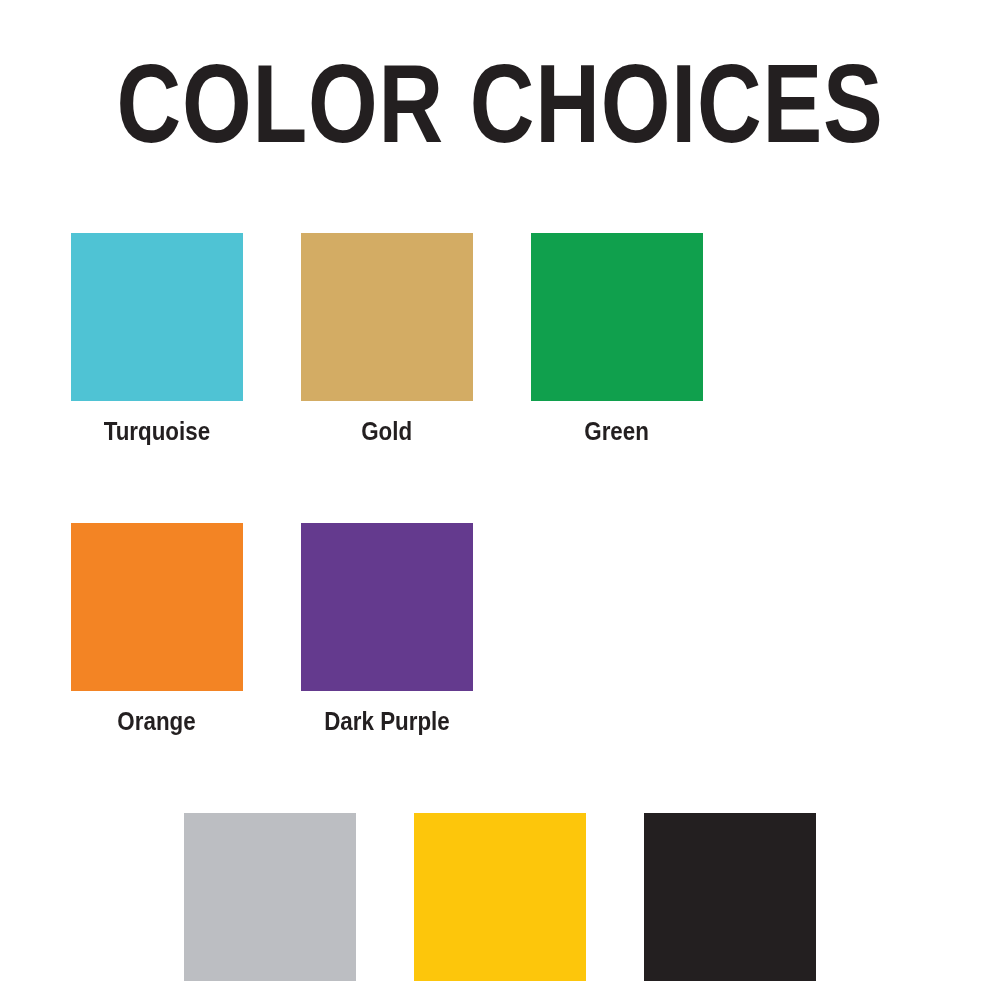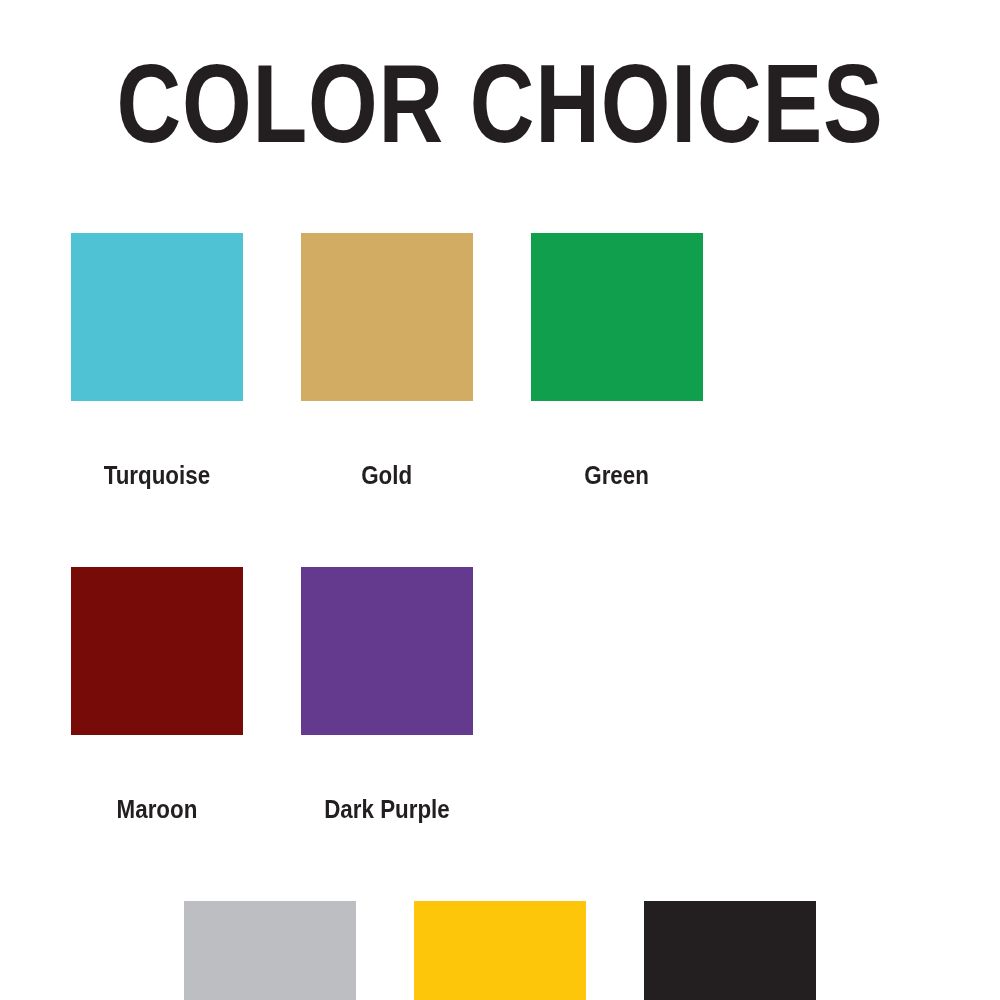--- a/index.html
+++ b/index.html
@@ -59,21 +59,20 @@
     justify-content: center;
     margin-bottom: 0;
   }
 
   .cell {
     width: 172px;
     margin-right: 58px;
     display: flex;
     flex-direction: column;
     align-items: center;
-    gap: 44px;
   }
   .cell:last-child {
     margin-right: 0;
   }
 
   .swatch {
     width: 172px;
     height: 168px;
     display: block;
   }
@@ -110,22 +109,22 @@
         <div class="swatch-label">Gold</div>
       </div>
       <div class="cell">
         <div class="swatch" style="background-color: rgb(16, 160, 77);"></div>
         <div class="swatch-label">Green</div>
       </div>
     </div>
 
     <div class="row">
       <div class="cell">
-        <div class="swatch" style="background-color: rgb(118, 11, 8);"></div>
-        <div class="swatch-label">Maroon</div>
+        <div class="swatch" style="background-color: rgb(243, 132, 36);"></div>
+        <div class="swatch-label">Orange</div>
       </div>
       <div class="cell">
         <div class="swatch" style="background-color: rgb(100, 58, 142);"></div>
         <div class="swatch-label">Dark Purple</div>
       </div>
     </div>
 
     <div class="row row-last">
       <div class="cell">
         <div class="swatch" style="background-color: rgb(188, 190, 194);"></div>

